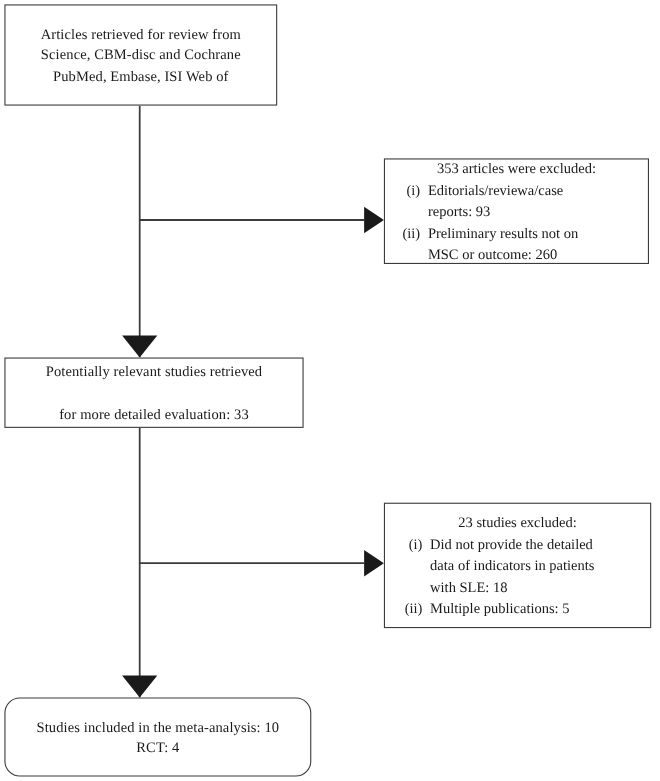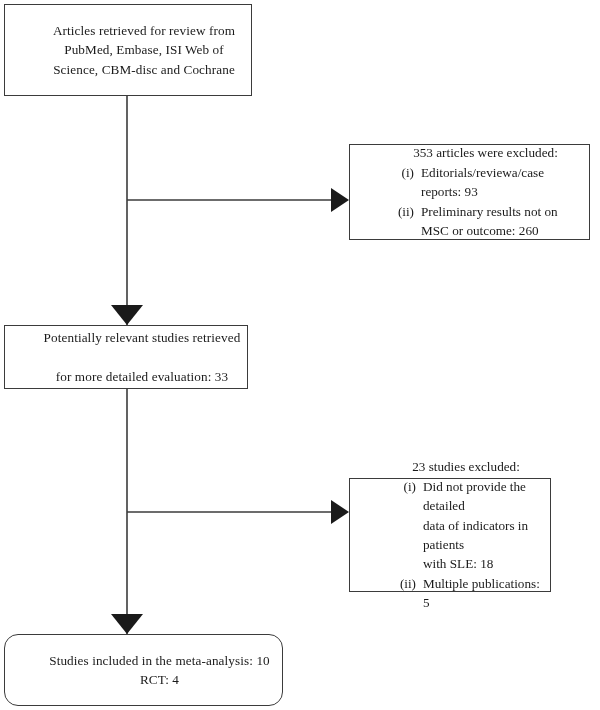--- a/index.html
+++ b/index.html
@@ -23,41 +23,40 @@
   }
   .node {
     position: absolute;
     box-sizing: border-box;
     border: 1.4px solid #3b3b3b;
     background: #ffffff;
     display: flex;
     flex-direction: column;
     justify-content: center;
     z-index: 2;
-    padding-left: 32px;
   }
   .node-line {
     text-align: center;
     font-size: 13.2px;
     line-height: 1.47;
     white-space: nowrap;
     letter-spacing: 0.1px;
   }
   
   #node-retrieved {
     left: 4px;  top: 4px;   width: 248px; height: 92px;
   }
   #node-excluded-1 {
     left: 349px; top: 144px; width: 241px; height: 96px;
   }
   #node-relevant {
-    left: 4px;  top: 325px; width: 244px; height: 64px; gap: 20px;
+    left: 4px;  top: 325px; width: 272px; height: 64px; gap: 20px;
   }
   #node-excluded-2 {
-    left: 349px; top: 478px; width: 202px; height: 114px;
+    left: 349px; top: 457px; width: 243px; height: 114px;
   }
   #node-included {
     left: 4px;  top: 634px; width: 279px; height: 72px; border-radius: 14px;
   }
   
   .excl-title {
     text-align: center;
     font-size: 13.2px;
     line-height: 1.47;
     white-space: nowrap;
@@ -106,22 +105,22 @@
 
   <path d="M127,389 L127,634" stroke="#3b3b3b" stroke-width="1.6" fill="none"></path>
   <polygon points="111,614 143,614 127,634" fill="#1a1a1a"></polygon>
 
   <path d="M127,512 L331,512" stroke="#3b3b3b" stroke-width="1.6" fill="none"></path>
   <polygon points="331,500 331,524 349,512" fill="#1a1a1a"></polygon>
 </svg>
 
 <div class="node" id="node-retrieved">
   <div class="node-line">Articles retrieved for review from</div>
+  <div class="node-line">Science, CBM-disc and Cochrane</div>
   <div class="node-line">PubMed, Embase, ISI Web of</div>
-  <div class="node-line">Science, CBM-disc and Cochrane</div>
 </div>
 
 <div class="node" id="node-excluded-1">
   <div class="excl-title">353 articles were excluded:</div>
   <ul class="excl-list">
     <li class="excl-item">
       <span class="excl-marker">(i)</span>
       <span class="excl-body">Editorials/reviewa/case
 reports: 93</span>
     </li>

